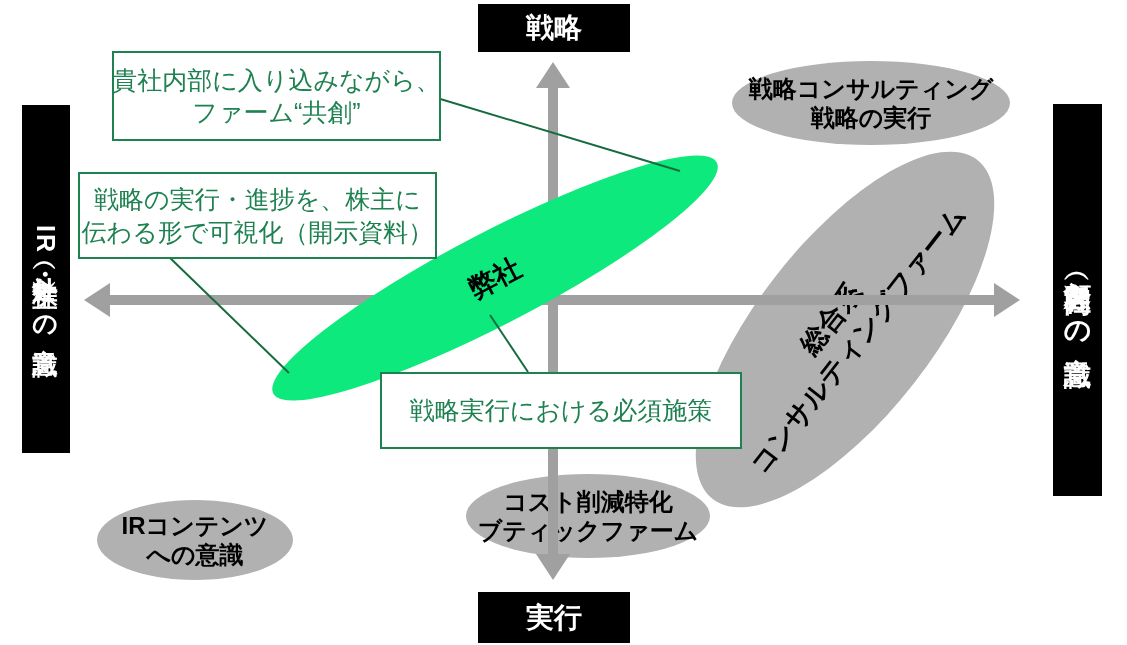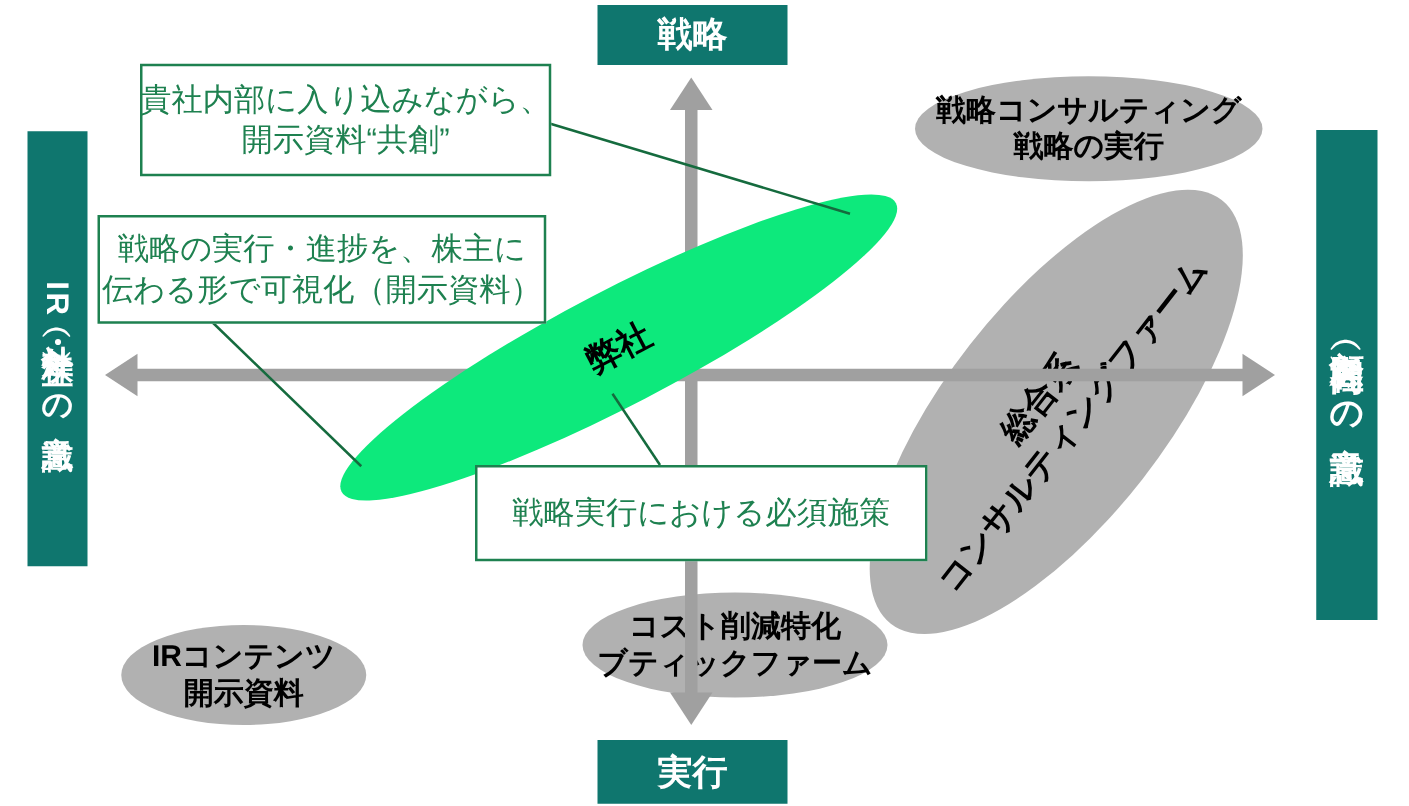--- a/index.html
+++ b/index.html
@@ -43,21 +43,21 @@
     position:absolute;background:#ffffff;border:2px solid #1e8150;color:#1e8150;
     display:flex;flex-direction:column;align-items:center;justify-content:center;
     text-align:left;font-size:25px;line-height:1.3;
   }
   .callout .ln{display:block;white-space:nowrap;}
   .callout-1{left:112px;top:51px;width:325px;height:86px;}
   .callout-2{left:78px;top:172px;width:355px;height:83px;}
   .callout-3{left:380px;top:372px;width:358px;height:73px;}
   
   .axis-label{
-    position:absolute;background:#0f766e;color:#ffffff;font-weight:bold;
+    position:absolute;background:#000000;color:#ffffff;font-weight:bold;
     display:flex;align-items:center;justify-content:center;text-align:center;
   }
   .axis-top{left:478px;top:4px;width:152px;height:48px;font-size:28px;}
   .axis-bottom{left:478px;top:592px;width:152px;height:51px;font-size:28px;}
   .axis-vert{writing-mode:vertical-rl;text-orientation:mixed;letter-spacing:2px;}
   .axis-left{left:22px;top:105px;width:48px;height:348px;font-size:25px;}
   .axis-right{left:1053px;top:104px;width:49px;height:392px;font-size:27px;}
 </style>
 </head>
 <body>
@@ -81,21 +81,21 @@
   <div class="ell ell-cost">
     <div>
       <span class="ln">コスト削減特化</span>
       <span class="ln">ブティックファーム</span>
     </div>
   </div>
 
   <div class="ell ell-ir">
     <div>
       <span class="ln">IRコンテンツ</span>
-      <span class="ln">開示資料</span>
+      <span class="ln">への意識</span>
     </div>
   </div>
 
   <div class="h-shaft"></div>
   <div class="v-shaft"></div>
   <div class="ah ah-left"></div>
   <div class="ah ah-right"></div>
   <div class="ah ah-up"></div>
   <div class="ah ah-down"></div>
 
@@ -104,21 +104,21 @@
   </div>
 
   <svg class="connectors" viewBox="0 0 1127 645">
     <line x1="437" y1="98" x2="680" y2="171" stroke="#156b3e" stroke-width="2"></line>
     <line x1="167" y1="255" x2="289" y2="373" stroke="#156b3e" stroke-width="2"></line>
     <line x1="490" y1="315" x2="528" y2="372" stroke="#156b3e" stroke-width="2"></line>
   </svg>
 
   <div class="callout callout-1">
     <span class="ln">貴社内部に入り込みながら、</span>
-    <span class="ln">開示資料“共創”</span>
+    <span class="ln">ファーム“共創”</span>
   </div>
 
   <div class="callout callout-2">
     <span class="ln">戦略の実行・進捗を、株主に</span>
     <span class="ln">伝わる形で可視化（開示資料）</span>
   </div>
 
   <div class="callout callout-3">
     <span class="ln">戦略実行における必須施策</span>
   </div>

